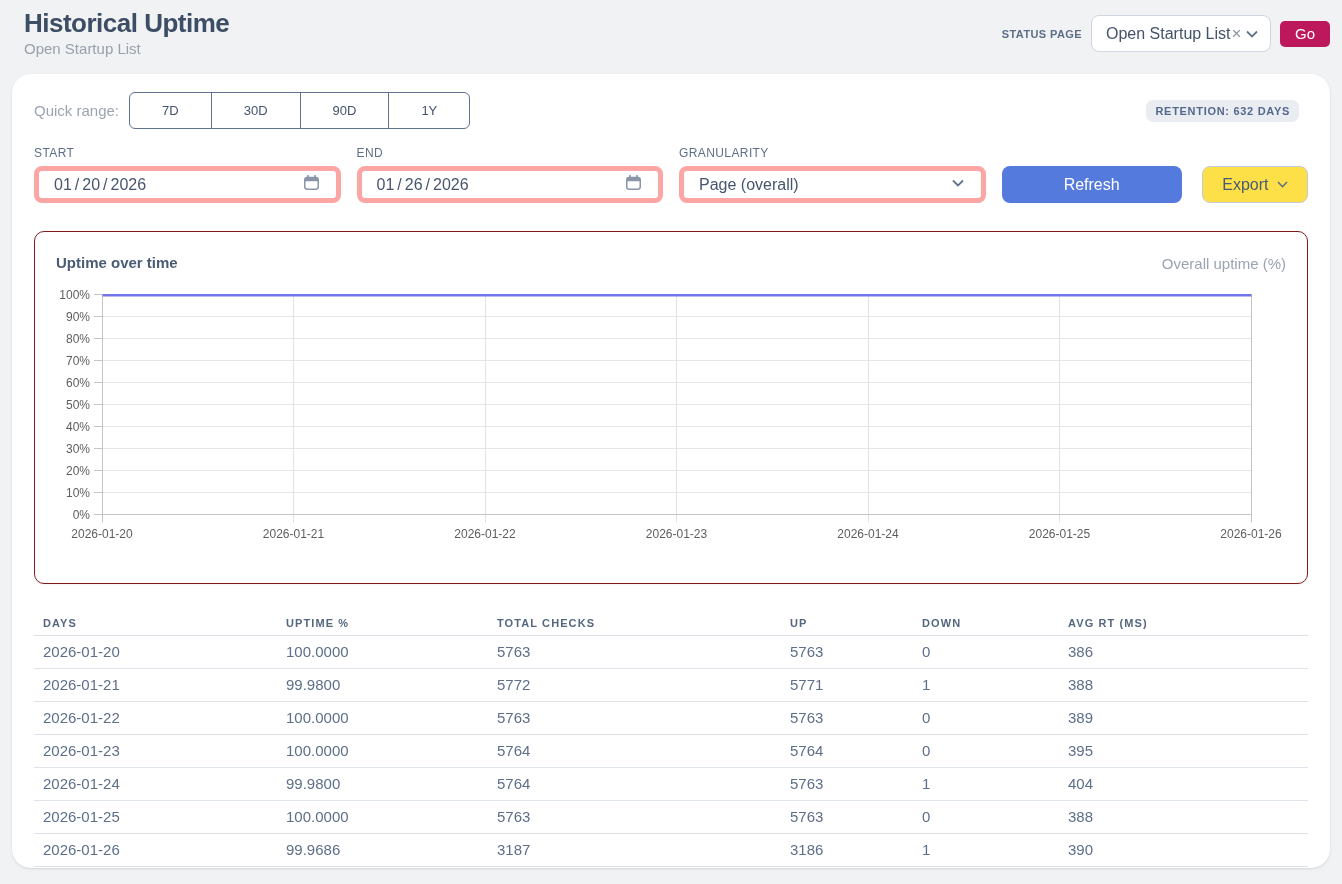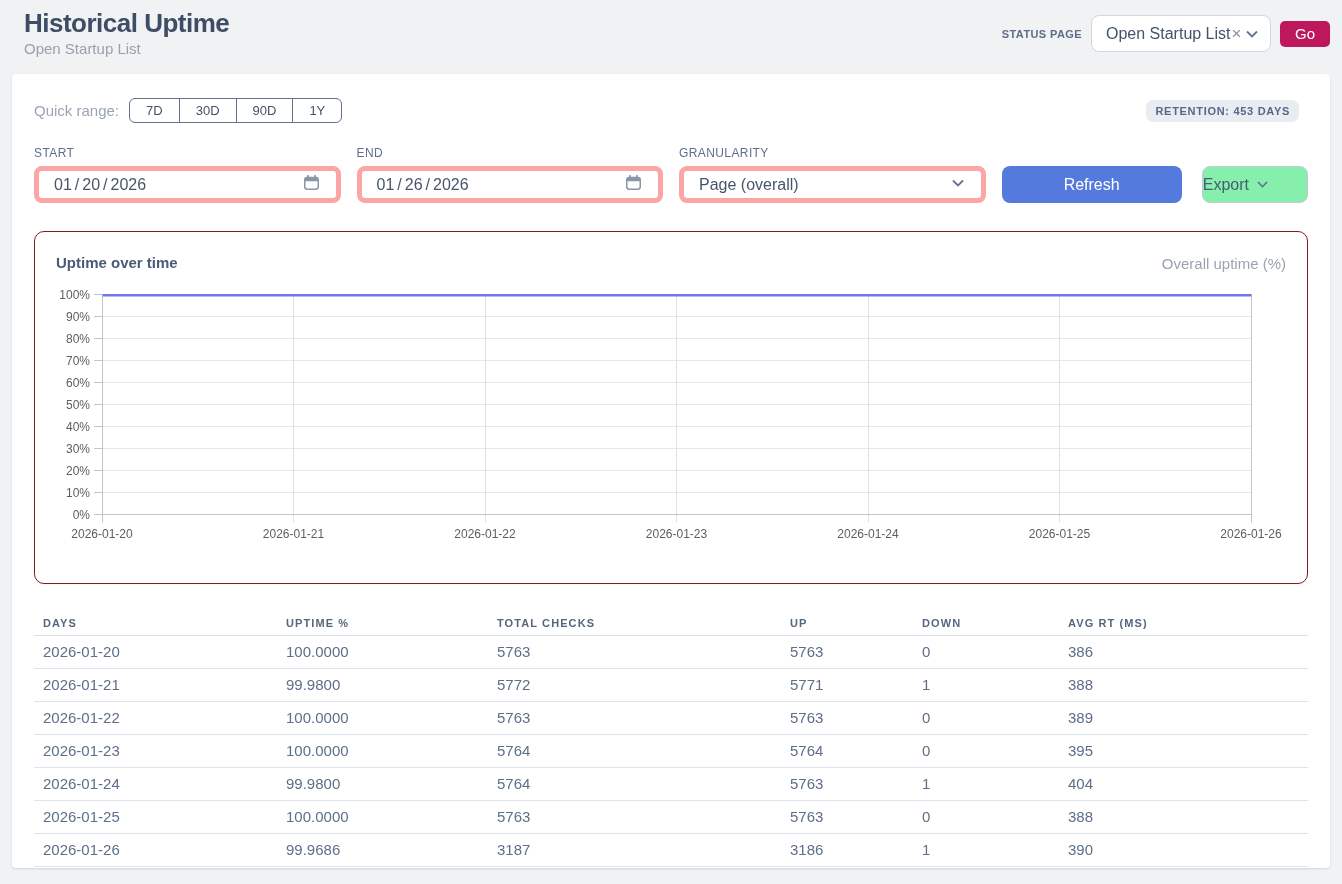--- a/index.html
+++ b/index.html
@@ -38,32 +38,32 @@
   background: #be185d;
   color: #fff;
   border: none; border-radius: 5px;
   font-family: inherit;
   font-size: 15px;
   cursor: pointer;
 }
 .card {
   margin: 12px 12px 0 12px;
   background: #fff;
-  border-radius: 4px;
+  border-radius: 19px;
   box-shadow: 0 1px 2px rgba(16,24,40,.05), 0 1px 3px rgba(16,24,40,.08);
   padding: 24px 22px 0 22px;
   height: 794px;
 }
 .row1 { display: flex; justify-content: space-between; align-items: center; height: 25px; }
 .qr { display: flex; align-items: center; }
 .qr > span { font-size: 15px; color: #9aa5b1; margin-right: 10px; }
 .group { display: flex; }
 .group button {
-  height: 25px;
-  padding: 0 16px;
+  height: 37px;
+  padding: 0 32px;
   background: #fff;
   border: 1px solid #5f7290;
   color: #44536b;
   font-family: inherit;
   font-size: 13px;
   margin-left: -1px;
   cursor: pointer;
 }
 .group button:first-child { border-radius: 6px 0 0 6px; margin-left: 0; }
 .group button:last-child { border-radius: 0 6px 6px 0; }
@@ -108,25 +108,25 @@
   height: 37px;
   background: #557ade;
   color: #fff;
   border: none; border-radius: 8px;
   font-family: inherit; font-size: 16px;
   cursor: pointer;
 }
 .export {
   flex: 1;
   height: 37px;
-  background: #86efac;
+  background: #fde047;
   color: #4a5a72;
   border: 1px solid #c4cbd6; border-radius: 8px;
   font-family: inherit; font-size: 16px;
-  display: flex; align-items: center; justify-content: flex-start; gap: 8px;
+  display: flex; align-items: center; justify-content: center; gap: 8px;
   cursor: pointer;
 }
 .chartcard {
   margin-top: 28px;
   border: 1px solid #7f1d1d;
   border-radius: 10px;
   box-shadow: 0 1px 2px rgba(16,24,40,.04);
   height: 353px;
   position: relative;
 }
@@ -172,21 +172,21 @@
   <div class="row1">
     <div class="qr">
       <span>Quick range:</span>
       <div class="group">
         <button>7D</button>
           <button>30D</button>
           <button>90D</button>
           <button>1Y</button>
       </div>
     </div>
-    <div class="badge">RETENTION: 453 DAYS</div>
+    <div class="badge">RETENTION: 632 DAYS</div>
   </div>
   <div class="fields">
     <div class="field">
       <label>START</label>
       <div class="input">01<span class="sl">/</span>20<span class="sl">/</span>2026
         <svg class="icon" width="15" height="15" viewBox="0 0 15 15">
             <rect x="0.75" y="2.55" width="13.5" height="11.7" rx="2.4" fill="none" stroke="#8a95a8" stroke-width="1.5"></rect>
             <path d="M3.15 2.55 h8.7 a2.4 2.4 0 0 1 2.4 2.4 v1.3 H0.75 v-1.3 a2.4 2.4 0 0 1 2.4 -2.4 z" fill="#8a95a8"></path>
             <rect x="3.1" y="0.1" width="1.7" height="3" rx="0.5" fill="#8a95a8"></rect>
             <rect x="10.2" y="0.1" width="1.7" height="3" rx="0.5" fill="#8a95a8"></rect>

